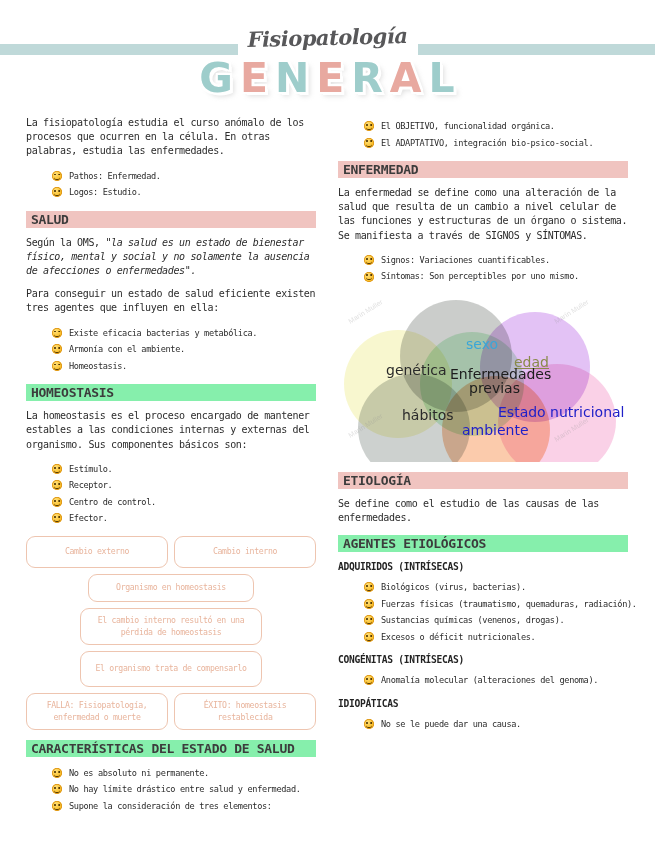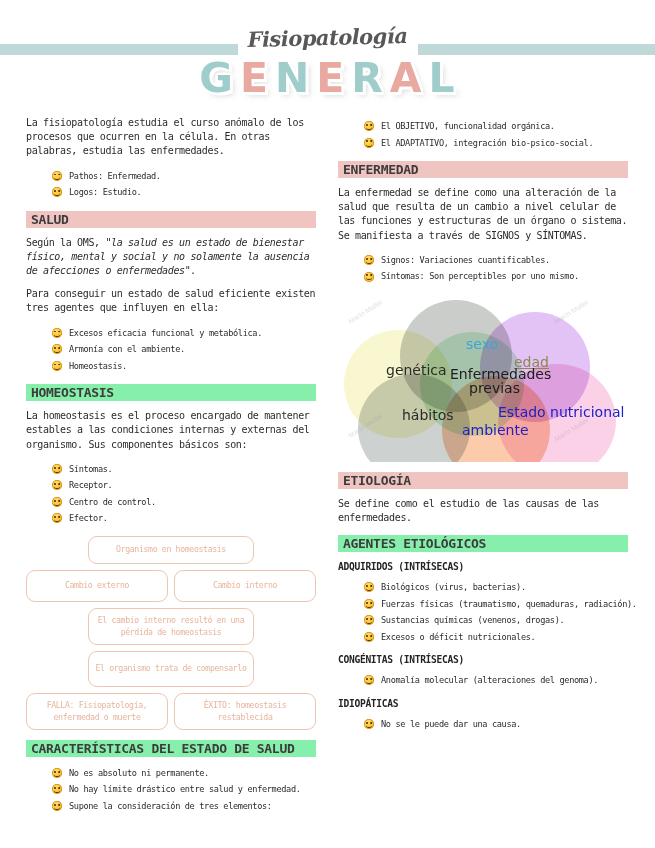--- a/index.html
+++ b/index.html
@@ -133,21 +133,21 @@
     font-size: 8.2px;
     line-height: 12.5px;
     letter-spacing: -0.35px;
     text-align: center;
     display: flex; align-items: center; justify-content: center;
     padding: 5px 6px;
     background: #fff;
   }
   .fbox.wide-c { width: 166px; min-height: 28px; }
   .fbox.half   { width: 142px; min-height: 32px; }
-  .fbox.mid    { width: 166px; min-height: 36px; }
+  .fbox.mid    { width: 182px; min-height: 36px; }
 
   
   .venn-wrap {
     position: relative; width: 290px; height: 168px;
     margin: 6px 0 10px 0; overflow: hidden;
   }
   .venn-circle { position: absolute; border-radius: 50%; mix-blend-mode: multiply; }
   .venn-label {
     position: absolute;
     font-family: "DejaVu Sans", sans-serif;
@@ -187,43 +187,43 @@
       <div class="sec-head pink">SALUD</div>
 
       <p class="body">
         <span>Según la OMS,</span>
         <span class="it">"la salud es un estado de bienestar físico, mental y social y no solamente la ausencia de afecciones o enfermedades".</span>
       </p>
 
       <p class="body">Para conseguir un estado de salud eficiente existen tres agentes que influyen en ella:</p>
 
       <ul class="bullets" id="salud-bullets">
-          <li><span class="smiley"></span><span>Excesos eficacia funcional y metabólica.</span></li>
+          <li><span class="smiley"></span><span>Existe eficacia bacterias y metabólica.</span></li>
           <li><span class="smiley"></span><span>Armonía con el ambiente.</span></li>
           <li><span class="smiley"></span><span>Homeostasis.</span></li>
         </ul>
 
       <div class="sec-head teal">HOMEOSTASIS</div>
 
       <p class="body">La homeostasis es el proceso encargado de mantener estables a las condiciones internas y externas del organismo. Sus componentes básicos son:</p>
 
       <ul class="bullets" id="homeostasis-bullets">
-          <li><span class="smiley"></span><span>Síntomas.</span></li>
+          <li><span class="smiley"></span><span>Estímulo.</span></li>
           <li><span class="smiley"></span><span>Receptor.</span></li>
           <li><span class="smiley"></span><span>Centro de control.</span></li>
           <li><span class="smiley"></span><span>Efector.</span></li>
         </ul>
 
       <div class="flow">
         <div class="flow-row">
-          <div class="fbox wide-c">Organismo en homeostasis</div>
-        </div>
-        <div class="flow-row">
           <div class="fbox half">Cambio externo</div>
           <div class="fbox half">Cambio interno</div>
+        </div>
+        <div class="flow-row">
+          <div class="fbox wide-c">Organismo en homeostasis</div>
         </div>
         <div class="flow-row">
           <div class="fbox mid">El cambio interno resultó en una pérdida de homeostasis</div>
         </div>
         <div class="flow-row">
           <div class="fbox mid">El organismo trata de compensarlo</div>
         </div>
         <div class="flow-row">
           <div class="fbox half">FALLA: Fisiopatología, enfermedad o muerte</div>
           <div class="fbox half">ÉXITO: homeostasis restablecida</div>

